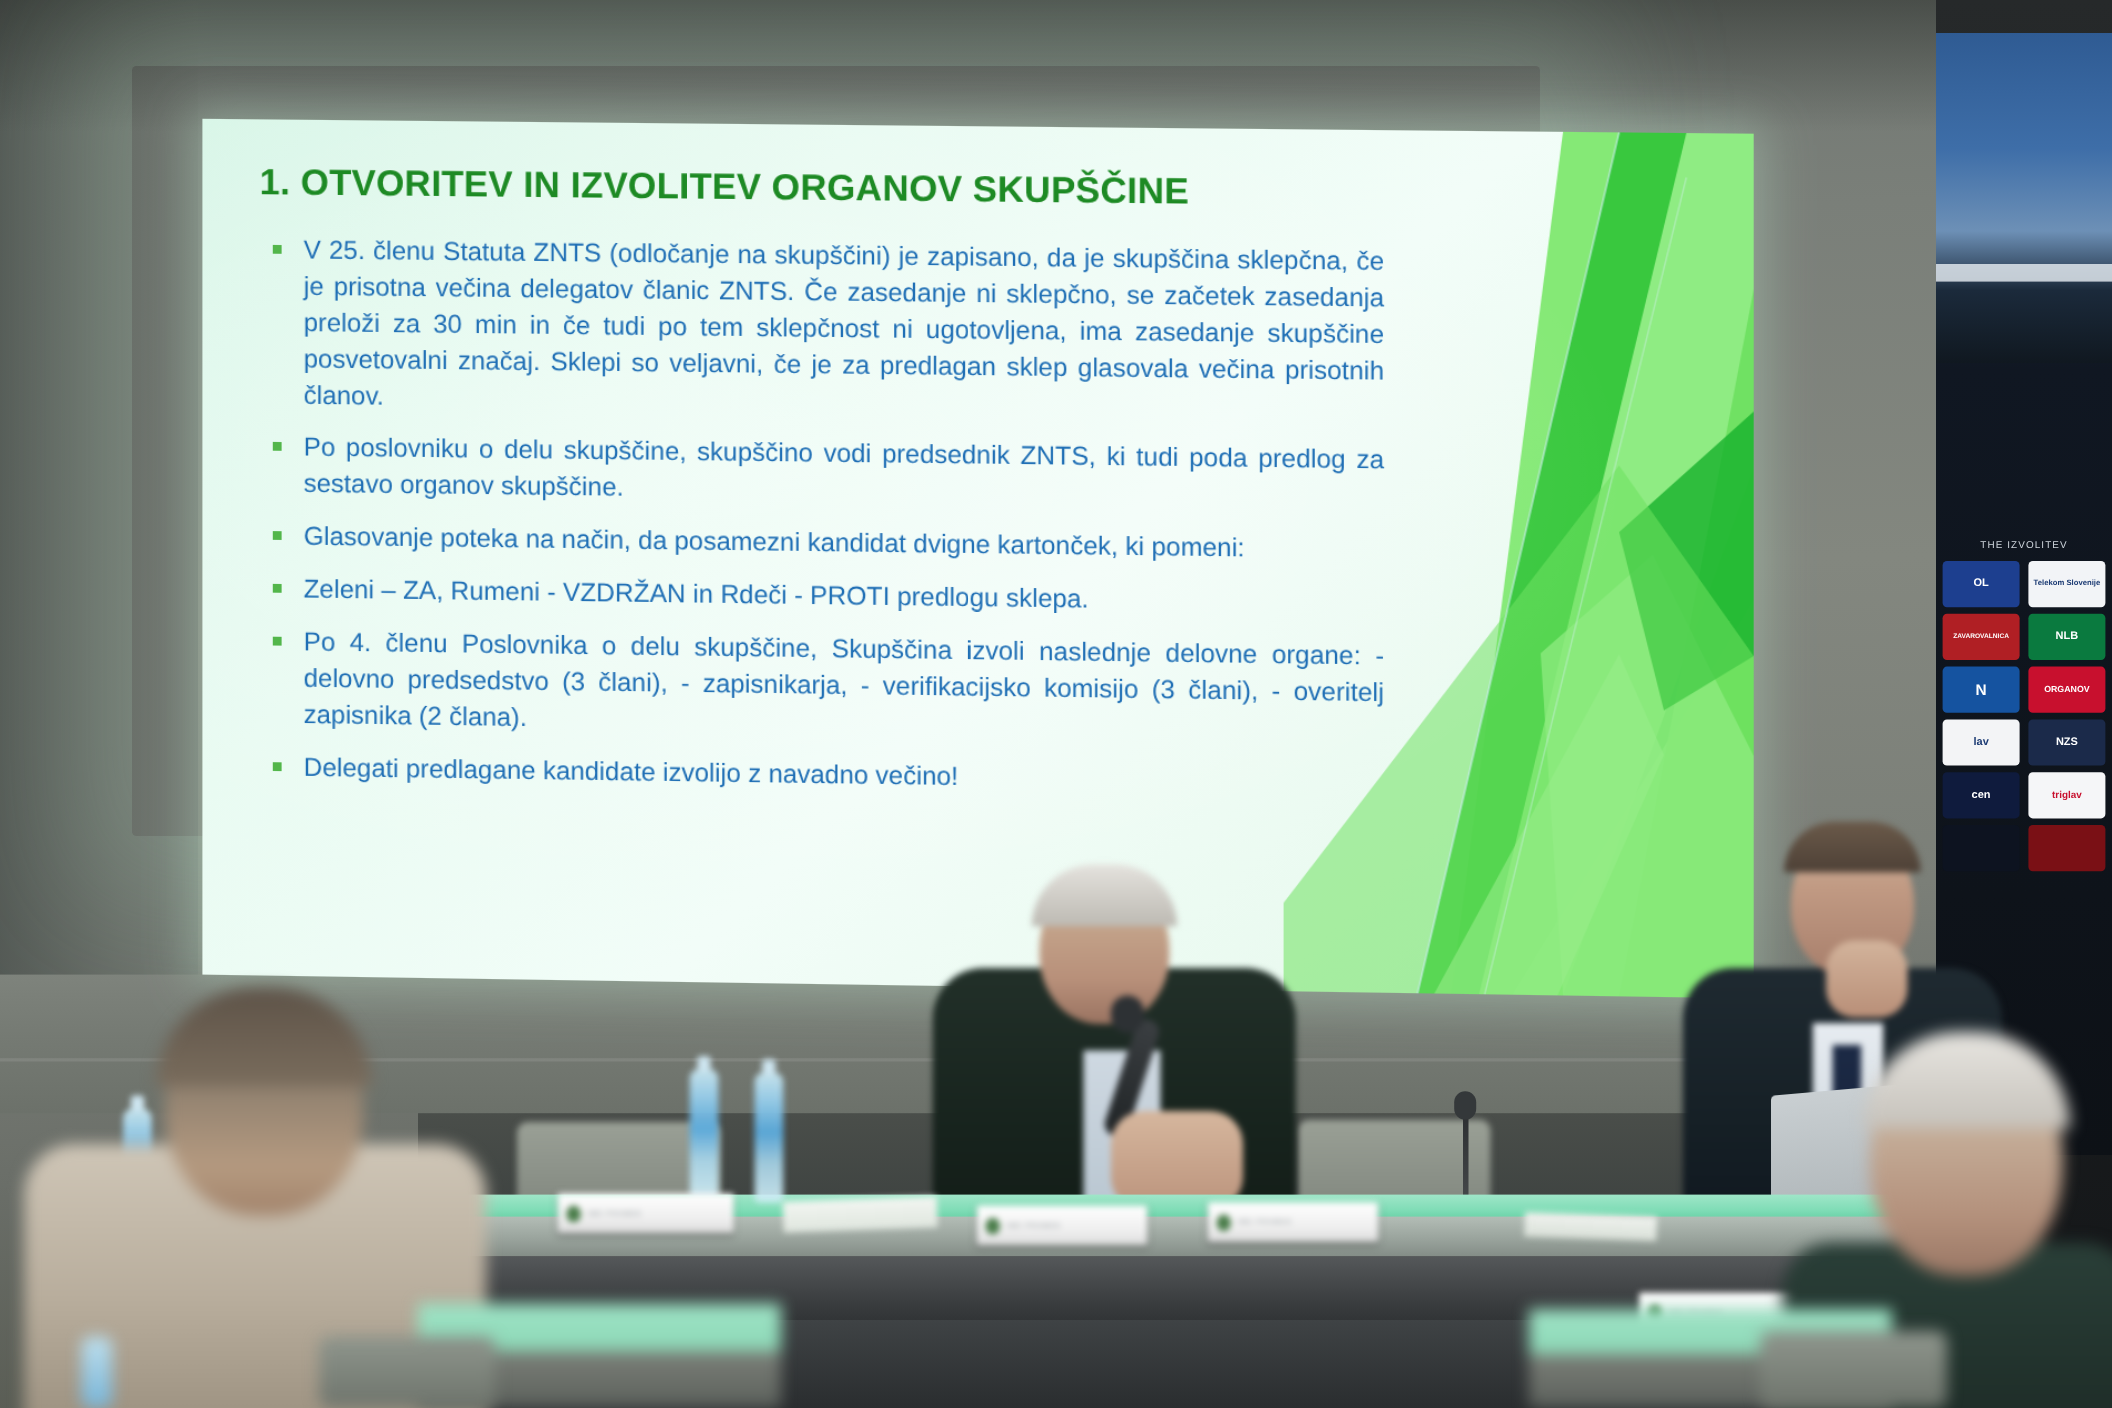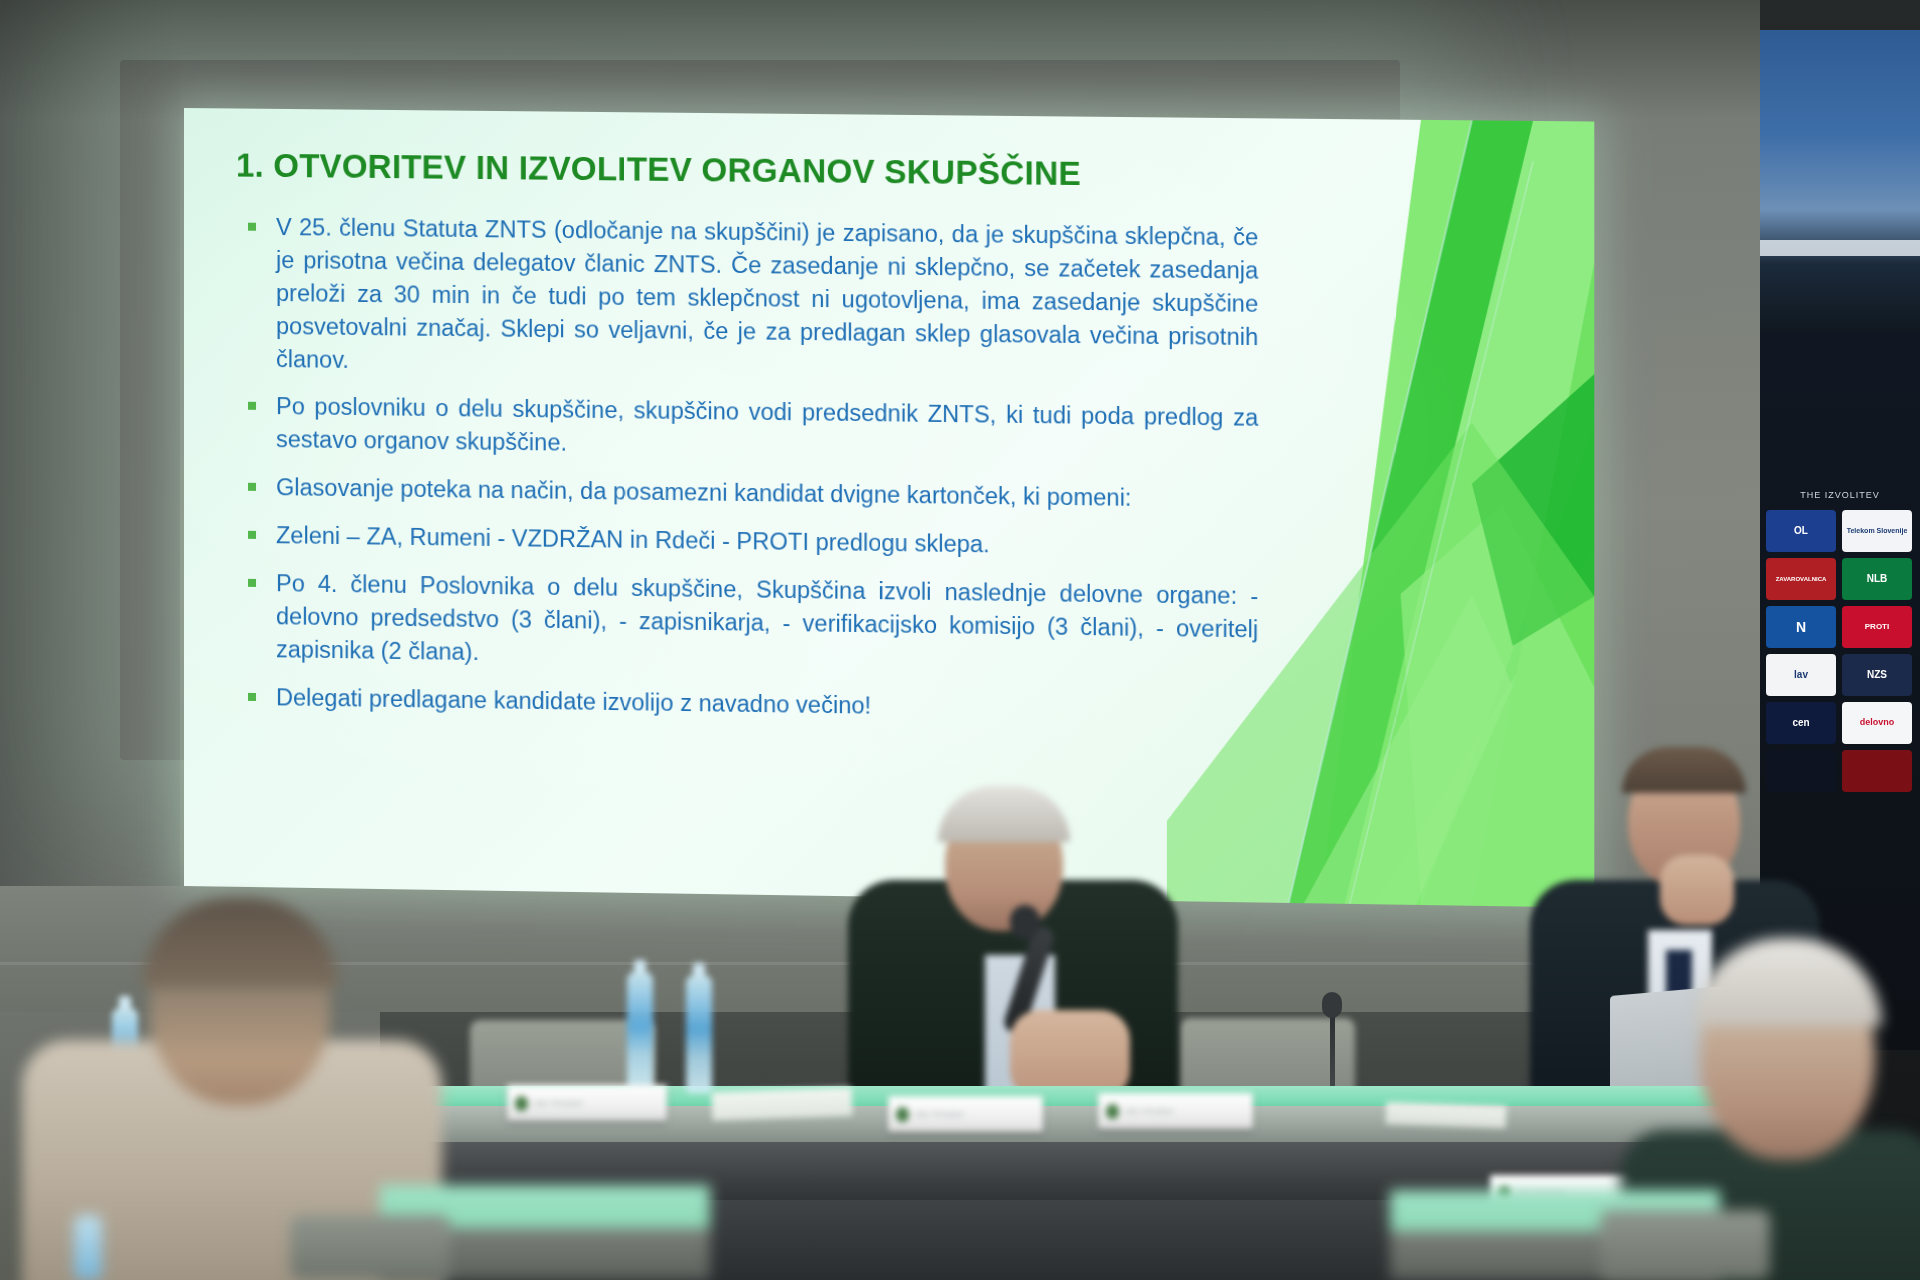--- a/index.html
+++ b/index.html
@@ -111,21 +111,21 @@
   .banner-photo::before{
     content:""; position:absolute; left:0; top:210px; width:160px; height:16px;
     background:#dfe6ec; opacity:.85;
   }
   .banner-caption {
     position: absolute; left: 0; top: 460px; width: 160px;
     text-align: center; color: #cfd6dd; font-size: 9px; letter-spacing: 1px;
   }
   .logo-grid {
     position: absolute; left: 0; top: 480px; width: 160px;
-    display: flex; flex-wrap: wrap; gap: 6px 6px; padding: 0 6px;
+    display: flex; flex-wrap: wrap; gap: 6px 6px; padding: 0 6px; justify-content: space-between;
   }
   .logo-chip {
     width: 70px; height: 42px; border-radius: 4px;
     display: flex; align-items: center; justify-content: center;
     font-size: 10px; font-weight: 700; color: #fff;
     overflow: hidden; text-align: center; line-height: 1.05;
   }
 
   
   .fg { position: absolute; left: 0; top: 0; width: 1920px; height: 1280px; pointer-events: none; }
@@ -269,33 +269,33 @@
       <div class="logo-chip" style="background:#b01f24;font-size:6px">
           <span>ZAVAROVALNICA</span>
         </div>
       <div class="logo-chip" style="background:#0a7a3f">
           <span>NLB</span>
         </div>
       <div class="logo-chip" style="background:#1553a0;font-size:14px">
           <span>N</span>
         </div>
       <div class="logo-chip" style="background:#c8102e;font-size:8px">
-          <span>PROTI</span>
+          <span>ORGANOV</span>
         </div>
       <div class="logo-chip" style="background:#f3f4f6;color:#1b3a73">
           <span>lav</span>
         </div>
       <div class="logo-chip" style="background:#1b2a4a">
           <span>NZS</span>
         </div>
       <div class="logo-chip" style="background:#0f1b3d">
           <span>cen</span>
         </div>
       <div class="logo-chip" style="background:#f5f6f8;color:#c8102e;font-size:9px">
-          <span>delovno</span>
+          <span>triglav</span>
         </div>
       <div class="logo-chip" style="background:#0d1320">
           <span></span>
         </div>
       <div class="logo-chip" style="background:#7a1015">
           <span></span>
         </div>
     </div>
   </div>
 

